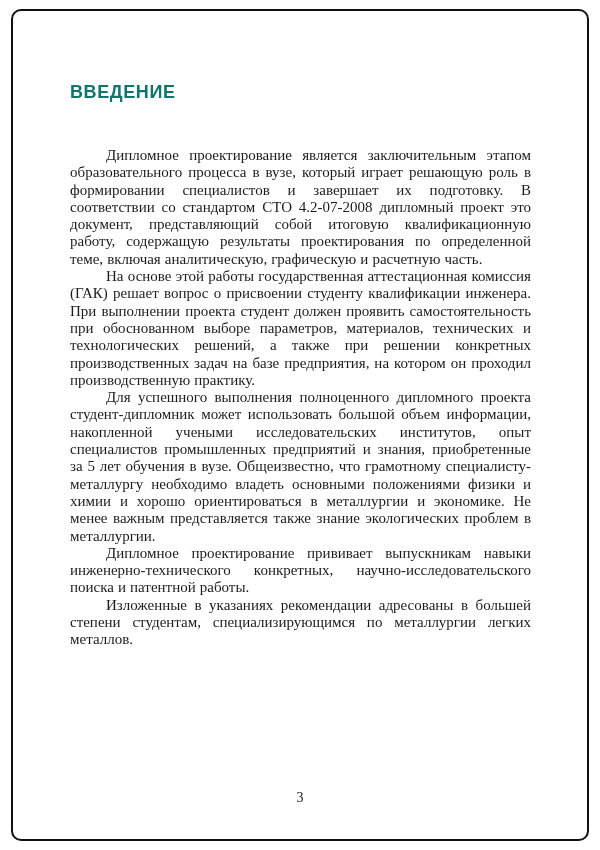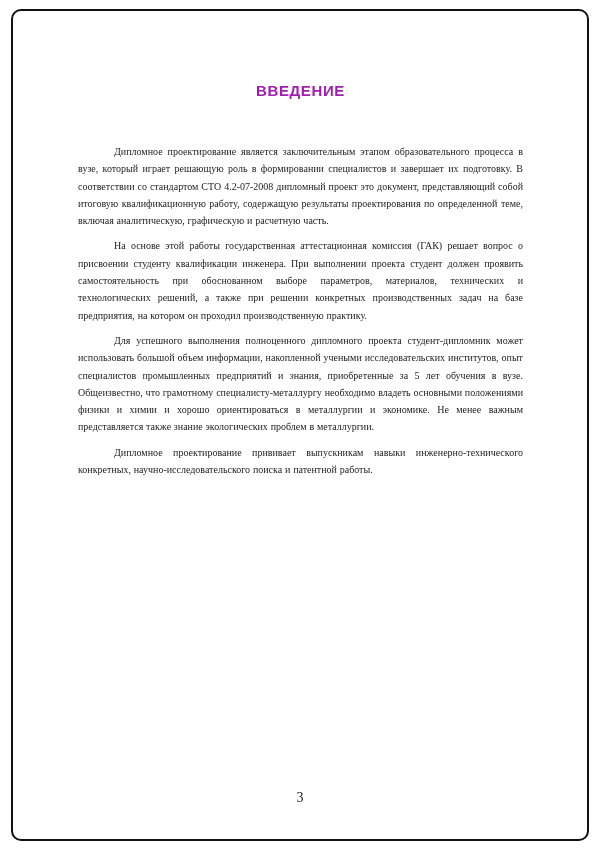--- a/index.html
+++ b/index.html
@@ -27,31 +27,30 @@
   }
   .content {
     position: absolute;
     left: 70px;
     right: 69px;
     top: 82px;
   }
   h1.doc-title {
     font-family: "Liberation Sans", sans-serif;
     font-weight: 700;
-    font-size: 15px;
+    font-size: 18px;
     letter-spacing: 0.6px;
-    color: #a21caf;
+    color: #0f766e;
     margin: 0 0 44px 0;
-    text-align: center;
   }
   p.doc-paragraph {
-    margin: 8px;
+    margin: 0;
     text-indent: 36px;
     text-align: justify;
-    font-size: 10px;
+    font-size: 15px;
     line-height: 17.3px;
     word-spacing: 0.3px;
     hyphens: auto;
     -webkit-hyphens: auto;
   }
   .page-number {
     position: absolute;
     left: 0;
     right: 0;
     bottom: 44px;
@@ -64,15 +63,16 @@
 <body>
 
 <div class="page-frame"></div>
 
 <div class="content">
   <h1 class="doc-title">ВВЕДЕНИЕ</h1>
   <p class="doc-paragraph">Дипломное проектирование является заключительным этапом образовательного процесса в вузе, который играет решающую роль в формировании специалистов и завершает их подготовку. В соответствии со стандартом СТО 4.2-07-2008 дипломный проект это документ, представляющий собой итоговую квалификационную работу, содержащую результаты проектирования по определенной теме, включая аналитическую, графическую и расчетную часть.</p>
   <p class="doc-paragraph">На основе этой работы государственная аттестационная комиссия (ГАК) решает вопрос о присвоении студенту квалификации инженера. При выполнении проекта студент должен проявить самостоятельность при обоснованном выборе параметров, материалов, технических и технологических решений, а также при решении конкретных производственных задач на базе предприятия, на котором он проходил производственную практику.</p>
   <p class="doc-paragraph">Для успешного выполнения полноценного дипломного проекта студент-дипломник может использовать большой объем информации, накопленной учеными исследовательских институтов, опыт специалистов промышленных предприятий и знания, приобретенные за 5 лет обучения в вузе. Общеизвестно, что грамотному специалисту-металлургу необходимо владеть основными положениями физики и химии и хорошо ориентироваться в металлургии и экономике. Не менее важным представляется также знание экологических проблем в металлургии.</p>
   <p class="doc-paragraph">Дипломное проектирование прививает выпускникам навыки инженерно-технического конкретных, научно-исследовательского поиска и патентной работы.</p>
+  <p class="doc-paragraph">Изложенные в указаниях рекомендации адресованы в большей степени студентам, специализирующимся по металлургии легких металлов.</p>
 </div>
 
 <div class="page-number">3</div>
 
 </body></html>

